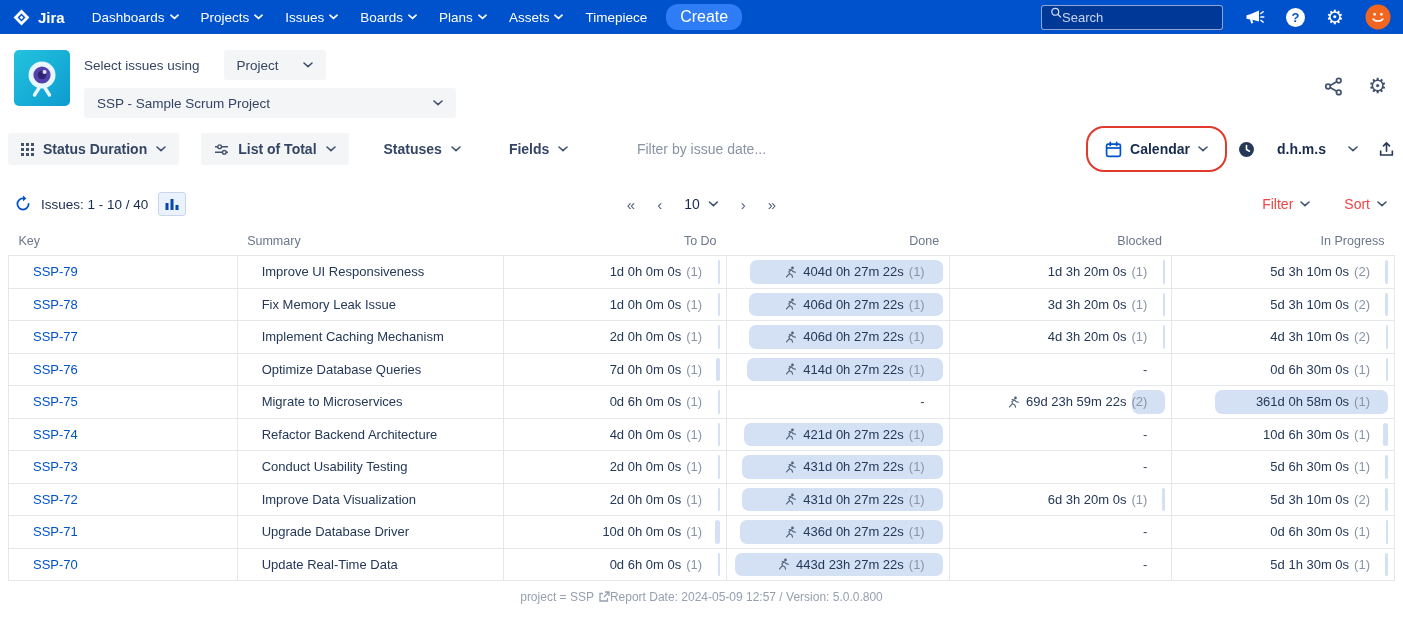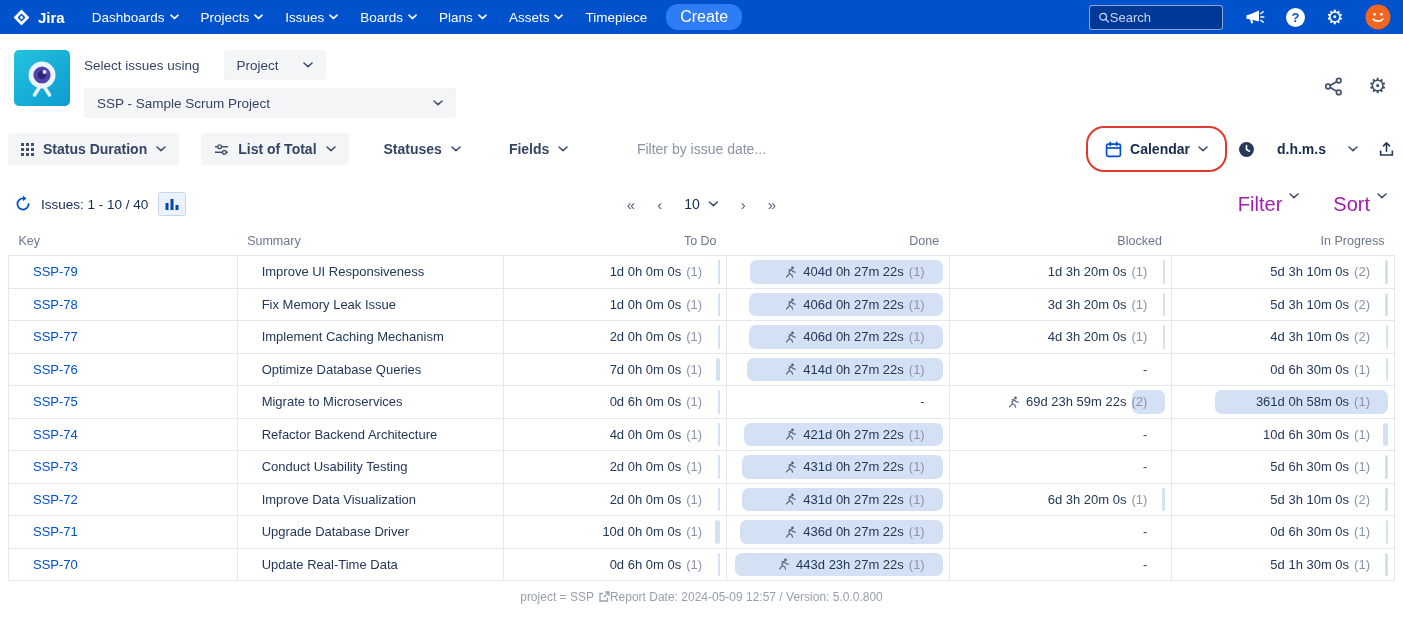--- a/index.html
+++ b/index.html
@@ -9,21 +9,21 @@
 
   
   .nav { height: 34px; background: #0052CC; display: flex; align-items: center; padding: 8px 12px; color: #fff; }
   .brand { display: flex; align-items: center; gap: 7px; font-size: 15px; font-weight: 700; margin-right: 16px; cursor: pointer; }
   .nav-menu { display: flex; align-items: center; }
   .nav-item { display: flex; align-items: center; gap: 5px; padding: 0 11px; height: 34px; font-size: 13.5px; font-weight: 500; cursor: pointer; white-space: nowrap; }
   .chev { flex: 0 0 auto; }
   .create-btn { background: #2E7CF6; color: #fff; border: none; border-radius: 12px; height: 26px; padding: 0 14px;
     font-size: 16px; font-weight: 500; margin-left: 8px; cursor: pointer; font-family: inherit; }
   .nav-right { margin-left: auto; display: flex; align-items: center; gap: 21px; }
-  .search-box { display: flex; align-items: center; gap: 0; width: 134px; height: 25px; padding: 0 8px;
+  .search-box { display: flex; gap: 0; width: 182px; height: 25px; padding: 0 8px;
     background: rgba(0,22,80,0.42); border: 1px solid rgba(255,255,255,0.55); border-radius: 3px; }
   .search-box input { background: transparent; border: none; outline: none; color: #fff; font-size: 13px; width: 100%; font-family: inherit; }
   .search-box input::placeholder { color: rgba(255,255,255,0.78); }
   .help-badge { width: 19px; height: 19px; border-radius: 50%; background: #fff; color: #0052CC; font-weight: 700;
     font-size: 13px; display: flex; align-items: center; justify-content: center; cursor: pointer; }
   .gear-glyph { font-family: "DejaVu Sans", sans-serif; font-size: 20px; line-height: 1; color: #fff; cursor: pointer; }
 
   
   .header { display: flex; align-items: flex-start; gap: 14px; padding: 16px 16px 10px 14px; }
   .app-avatar { width: 56px; height: 56px; flex: 0 0 auto; cursor: default; }
@@ -55,22 +55,22 @@
   
   .pagerow { display: flex; align-items: center; padding: 16px 16px 8px 14px; position: relative; }
   .issues-label { font-size: 13.5px; color: #172B4D; margin: 0 10px 0 9px; }
   .chart-btn { display: flex; align-items: center; justify-content: center; width: 28px; height: 24px;
     background: #EAF2FE; border: 1px solid #C9D6EA; border-radius: 3px; cursor: pointer; }
   .pager-center { position: absolute; left: 50%; transform: translateX(-50%); display: flex; align-items: center;
     gap: 22px; color: #42526E; font-size: 15px; }
   .pg-arrow { background: transparent; border: none; color: #505F79; font-size: 15px; cursor: pointer; font-family: inherit; }
   .pg-size { display: flex; align-items: center; gap: 9px; font-size: 14px; color: #172B4D; cursor: pointer; }
   .pager-right { margin-left: auto; display: flex; align-items: center; gap: 34px; }
-  .txt-dd { display: flex; align-items: flex-start; gap: 7px; background: transparent; border: none; font-size: 20px;
-    font-weight: 500; color: #a21caf; cursor: pointer; font-family: inherit; }
+  .txt-dd { display: flex; align-items: center; gap: 7px; background: transparent; border: none; font-size: 14px;
+    font-weight: 500; color: #ef4444; cursor: pointer; font-family: inherit; }
 
   
   .tablewrap { padding: 2px 8px 0; }
   table { width: 100%; border-collapse: collapse; table-layout: fixed; }
   th { font-weight: 400; color: #6B778C; font-size: 12.5px; padding: 8px 10px 7px; text-align: left; cursor: pointer; }
   th.al-right { text-align: right; }
   col.c-key { width: 228px; } col.c-sum { width: 266px; } col.c-dur { width: 222px; }
   td { height: 32.5px; padding: 0 24px; border: 1px solid #E5E7EB; font-size: 13px; color: #243858; background: #fff; }
   .td-key a { color: #0052CC; font-weight: 500; }
   .td-summary { color: #243858; }

